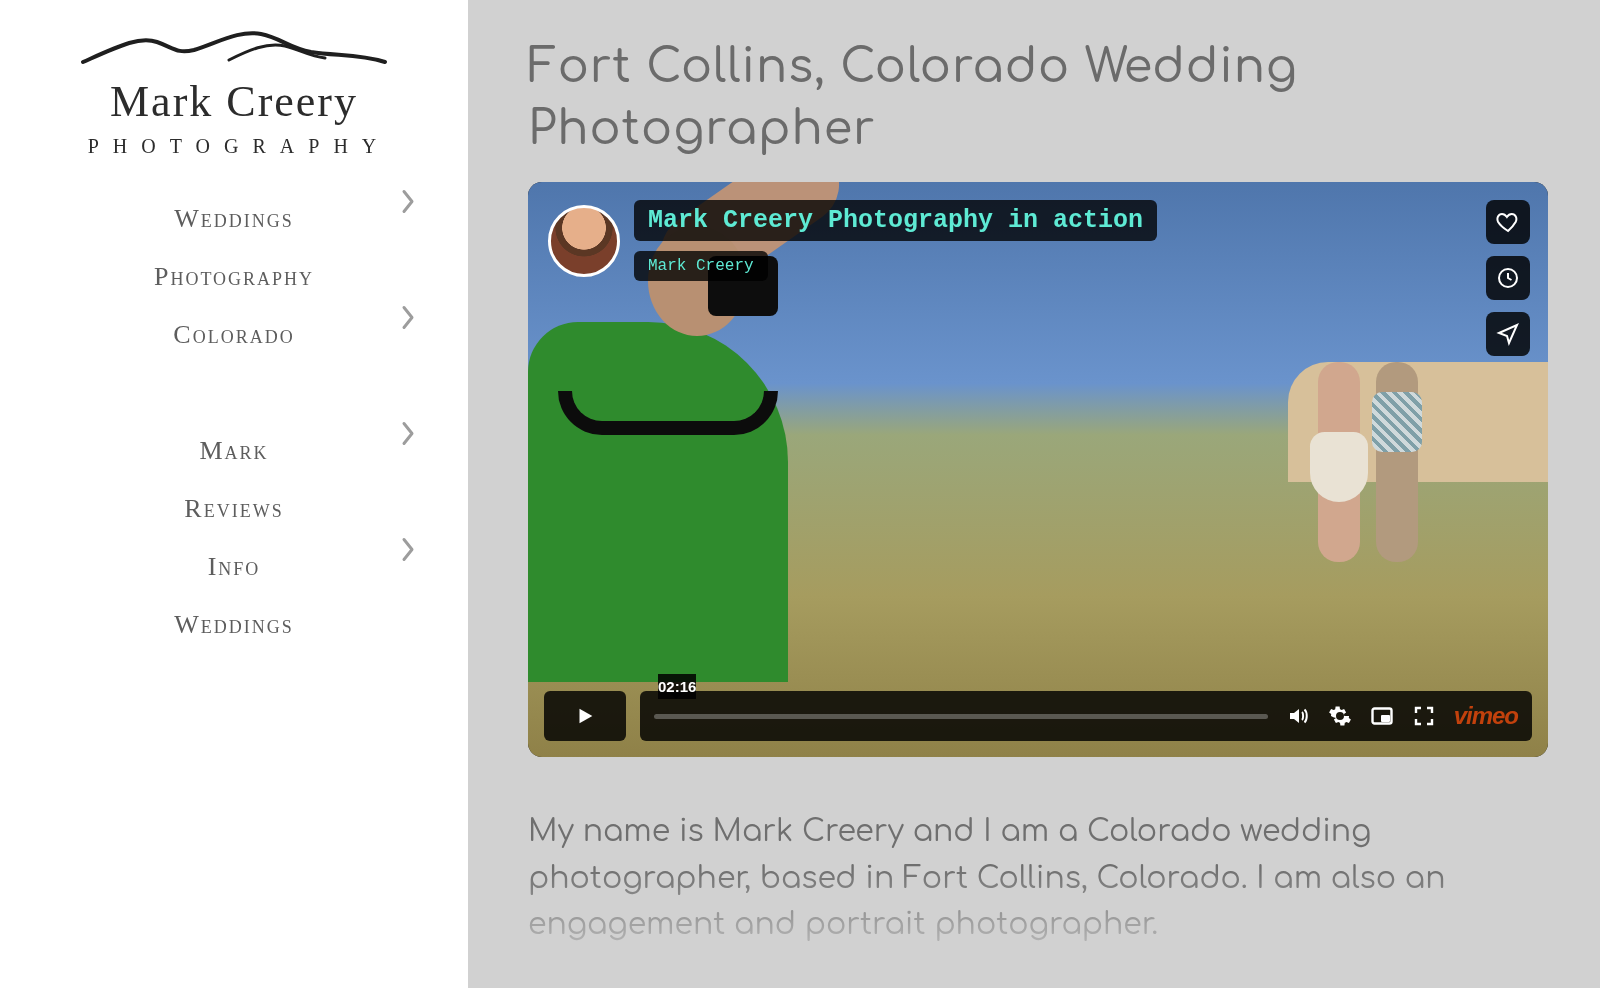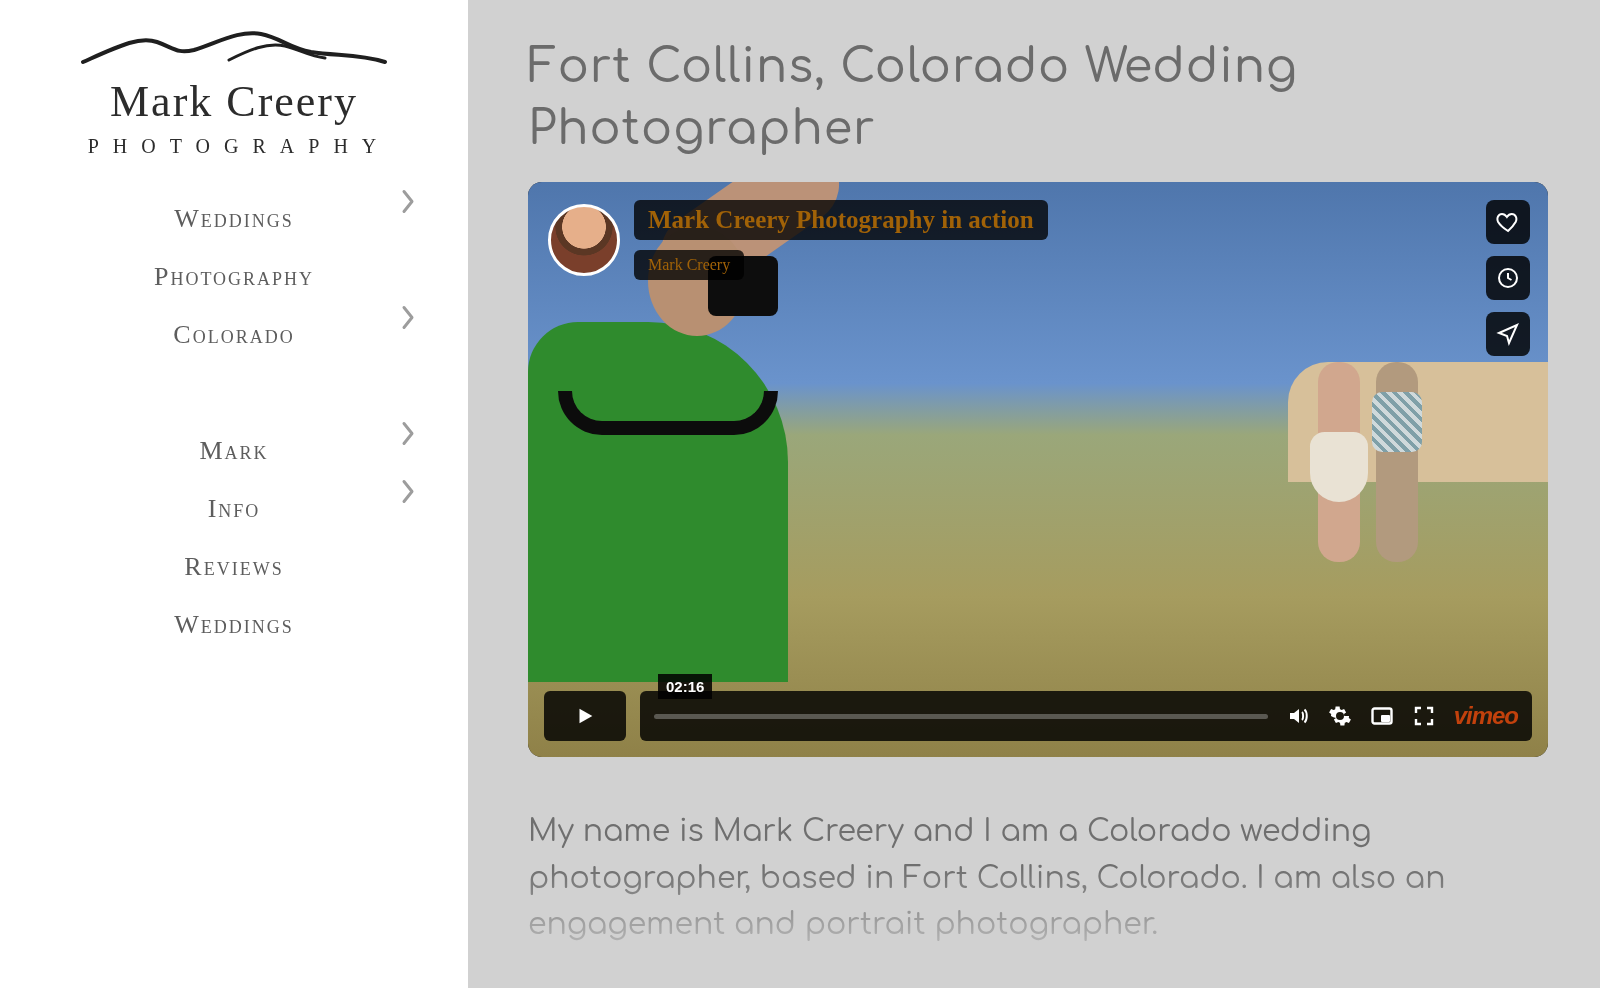--- a/index.html
+++ b/index.html
@@ -105,32 +105,32 @@
   .photog .head{position:absolute;left:120px;top:0;width:98px;height:110px;background:#b89072;border-radius:50%;}
   .photog .body{position:absolute;left:0;top:96px;width:260px;height:360px;background:#2f8b2d;border-top-right-radius:140px;border-top-left-radius:50px;}
   .photog .arm{position:absolute;left:140px;top:10px;width:200px;height:80px;background:#bb9278;border-radius:40px;transform:rotate(-35deg);transform-origin:left center;}
   .photog .cam{position:absolute;left:180px;top:30px;width:70px;height:60px;background:#0d0d0d;border-radius:8px;}
   .photog .strap{position:absolute;left:30px;top:165px;width:220px;height:44px;border:14px solid #0c0c0c;border-top:none;border-radius:0 0 120px 120px;}
   .hdr{
     position:absolute;left:20px;top:18px;display:flex;align-items:center;gap:14px;
   }
   .avatar-wrap{width:72px;height:72px;border-radius:50%;border:3px solid #fff;overflow:hidden;background:radial-gradient(circle at 50% 30%,#e6af8a 0 38%,#5b3724 39% 50%,#7a3f2b 51% 100%);flex-shrink:0;}
   .hdr-txt{}
-  .pill{background:rgba(0,0,0,.78);border-radius:6px;padding:6px 14px;color:#a16207;font-weight:600;display:inline-block;font-family:Liberation Serif, serif;}
+  .pill{background:rgba(0,0,0,.78);border-radius:6px;padding:6px 14px;color:#5eead4;font-weight:600;display:inline-block;font-family:Liberation Mono, monospace;}
   .pill.title{font-size:25px;margin-bottom:10px;}
   .pill.author{font-size:16px;font-weight:500;}
   .side-icons{position:absolute;right:18px;top:18px;display:flex;flex-direction:column;gap:12px;}
   .ibox{width:44px;height:44px;background:rgba(0,0,0,.82);border-radius:8px;display:flex;align-items:center;justify-content:center;cursor:pointer;}
   .ibox svg{width:24px;height:24px;stroke:#fff;fill:none;stroke-width:2;}
   .controls{position:absolute;left:16px;right:16px;bottom:16px;height:50px;display:flex;align-items:center;gap:14px;}
   .playbtn{width:82px;height:50px;background:rgba(0,0,0,.82);border-radius:6px;display:flex;align-items:center;justify-content:center;cursor:pointer;}
   .playbtn svg{width:22px;height:22px;fill:#fff;}
   .track{flex:1;height:50px;background:rgba(0,0,0,.82);border-radius:6px;display:flex;align-items:center;padding:0 14px;position:relative;gap:18px;}
   .bar{flex:1;height:5px;background:rgba(255,255,255,.28);border-radius:3px;position:relative;}
-  .dur-tip{position:absolute;left:4px;top:-40px;background:rgba(0,0,0,.85);color:#fff;font-size:15px;padding:4px 8px;border-radius:0;font-family:Helvetica,Arial,sans-serif;font-weight:600;}
+  .dur-tip{position:absolute;left:4px;top:-40px;background:rgba(0,0,0,.85);color:#fff;font-size:15px;padding:4px 0;border-radius:0;font-family:Helvetica,Arial,sans-serif;font-weight:600;}
   .dur-tip::after{content:"";position:absolute;left:12px;bottom:-6px;border:6px solid transparent;border-top-color:rgba(0,0,0,.85);}
   .cicon{cursor:pointer;display:flex;align-items:center;}
   .cicon svg{width:24px;height:24px;fill:#fff;}
   .cicon.str svg{fill:none;stroke:#fff;stroke-width:2.4;}
   .vimeo-word{font-family:Helvetica,Arial,sans-serif;font-weight:800;font-style:italic;color:#c2410c;font-size:24px;letter-spacing:-1px;}
 
   .intro{
     margin-top:52px;
     font-family:"Comfortaa","Trebuchet MS",sans-serif;
     font-size:30px;
@@ -176,27 +176,27 @@
 
     <div class="nav-gap"></div>
 
     <div class="nav-item">
       <span>Mark</span>
       <span class="chevron"><svg viewBox="0 0 16 28">
             <path d="M4 4 L12 14 L4 24"></path>
           </svg></span>
     </div>
     <div class="nav-item">
+      <span>Reviews</span>
+    </div>
+    <div class="nav-item">
       <span>Info</span>
       <span class="chevron"><svg viewBox="0 0 16 28">
             <path d="M4 4 L12 14 L4 24"></path>
           </svg></span>
-    </div>
-    <div class="nav-item">
-      <span>Reviews</span>
     </div>
     <div class="nav-item">
       <span>Weddings</span>
     </div>
   </nav>
 </aside>
 
 <main class="main">
   <h1 class="page-title">Fort Collins, Colorado Wedding Photographer</h1>
 

